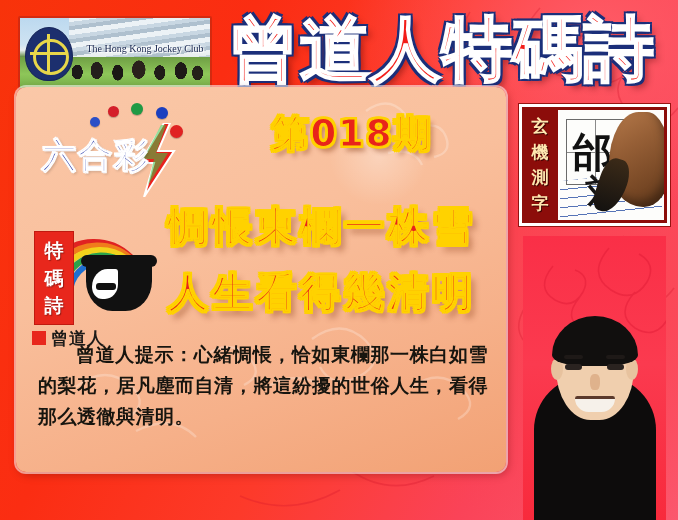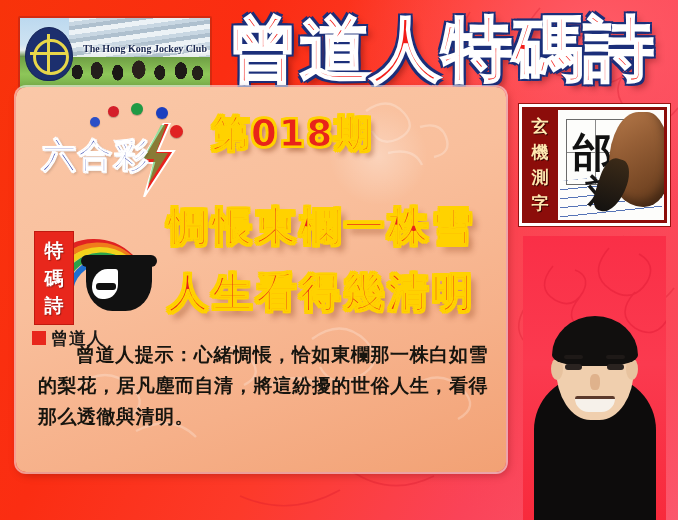--- a/index.html
+++ b/index.html
@@ -58,21 +58,21 @@
     content:"";position:absolute;left:4px;top:24px;width:38px;height:3px;background:#e8d64a;
   }
   #hkjc-logo .emblem-v{
     position:absolute;left:21px;top:6px;width:3px;height:40px;background:#e8d64a;
   }
   #hkjc-name{
     position:absolute;left:60px;top:26px;width:130px;text-align:center;
     line-height:1.02;text-shadow:0 0 3px #fff,0 0 5px #fff,1px 1px 0 #fff;
   }
   #hkjc-name .cn{display:block;font-size:11px;font-weight:bold;color:#18264f;letter-spacing:1px;}
-  #hkjc-name .en{display:block;font-size:10px;font-weight:bold;color:#18264f;
+  #hkjc-name .en{display:block;font-size:10px;font-weight:normal;color:#18264f;
     font-family:"Liberation Serif","DejaVu Serif",serif;white-space:nowrap;}
 
   #main-title{
     position:absolute;left:216px;top:4px;width:452px;height:92px;
     font-size:70px;font-weight:bold;line-height:90px;letter-spacing:1px;
     color:#f31d18;white-space:nowrap;text-align:center;
     -webkit-text-stroke:2px #ffffff;
     text-shadow:
       0 0 0 #fff,
       3px 0 0 #1b2f7a, -3px 0 0 #1b2f7a, 0 3px 0 #1b2f7a, 0 -3px 0 #1b2f7a,
@@ -140,21 +140,21 @@
   #badge .author{
     position:absolute;left:6px;top:124px;white-space:nowrap;
     font-size:17px;font-weight:bold;color:#1d1b19;letter-spacing:1px;
   }
   #badge .author .sq{
     display:inline-block;width:14px;height:14px;background:#e8271c;
     margin-right:5px;vertical-align:-1px;
   }
 
   #issue{
-    position:absolute;left:196px;top:22px;width:280px;text-align:left;
+    position:absolute;left:196px;top:22px;width:280px;text-align:center;
     font-size:37px;font-weight:bold;letter-spacing:2px;color:#e8241a;white-space:nowrap;
     -webkit-text-stroke:1px #ffd200;
     text-shadow:
       2px 0 0 #ffd200,-2px 0 0 #ffd200,0 2px 0 #ffd200,0 -2px 0 #ffd200,
       2px 2px 0 #ffd200,-2px 2px 0 #ffd200,2px -2px 0 #ffd200,-2px -2px 0 #ffd200,
       4px 5px 5px rgba(120,40,0,.45);
   }
   .poem-line{
     position:absolute;left:128px;width:356px;text-align:center;white-space:nowrap;
     font-size:40px;font-weight:bold;letter-spacing:4px;color:#e8241a;

